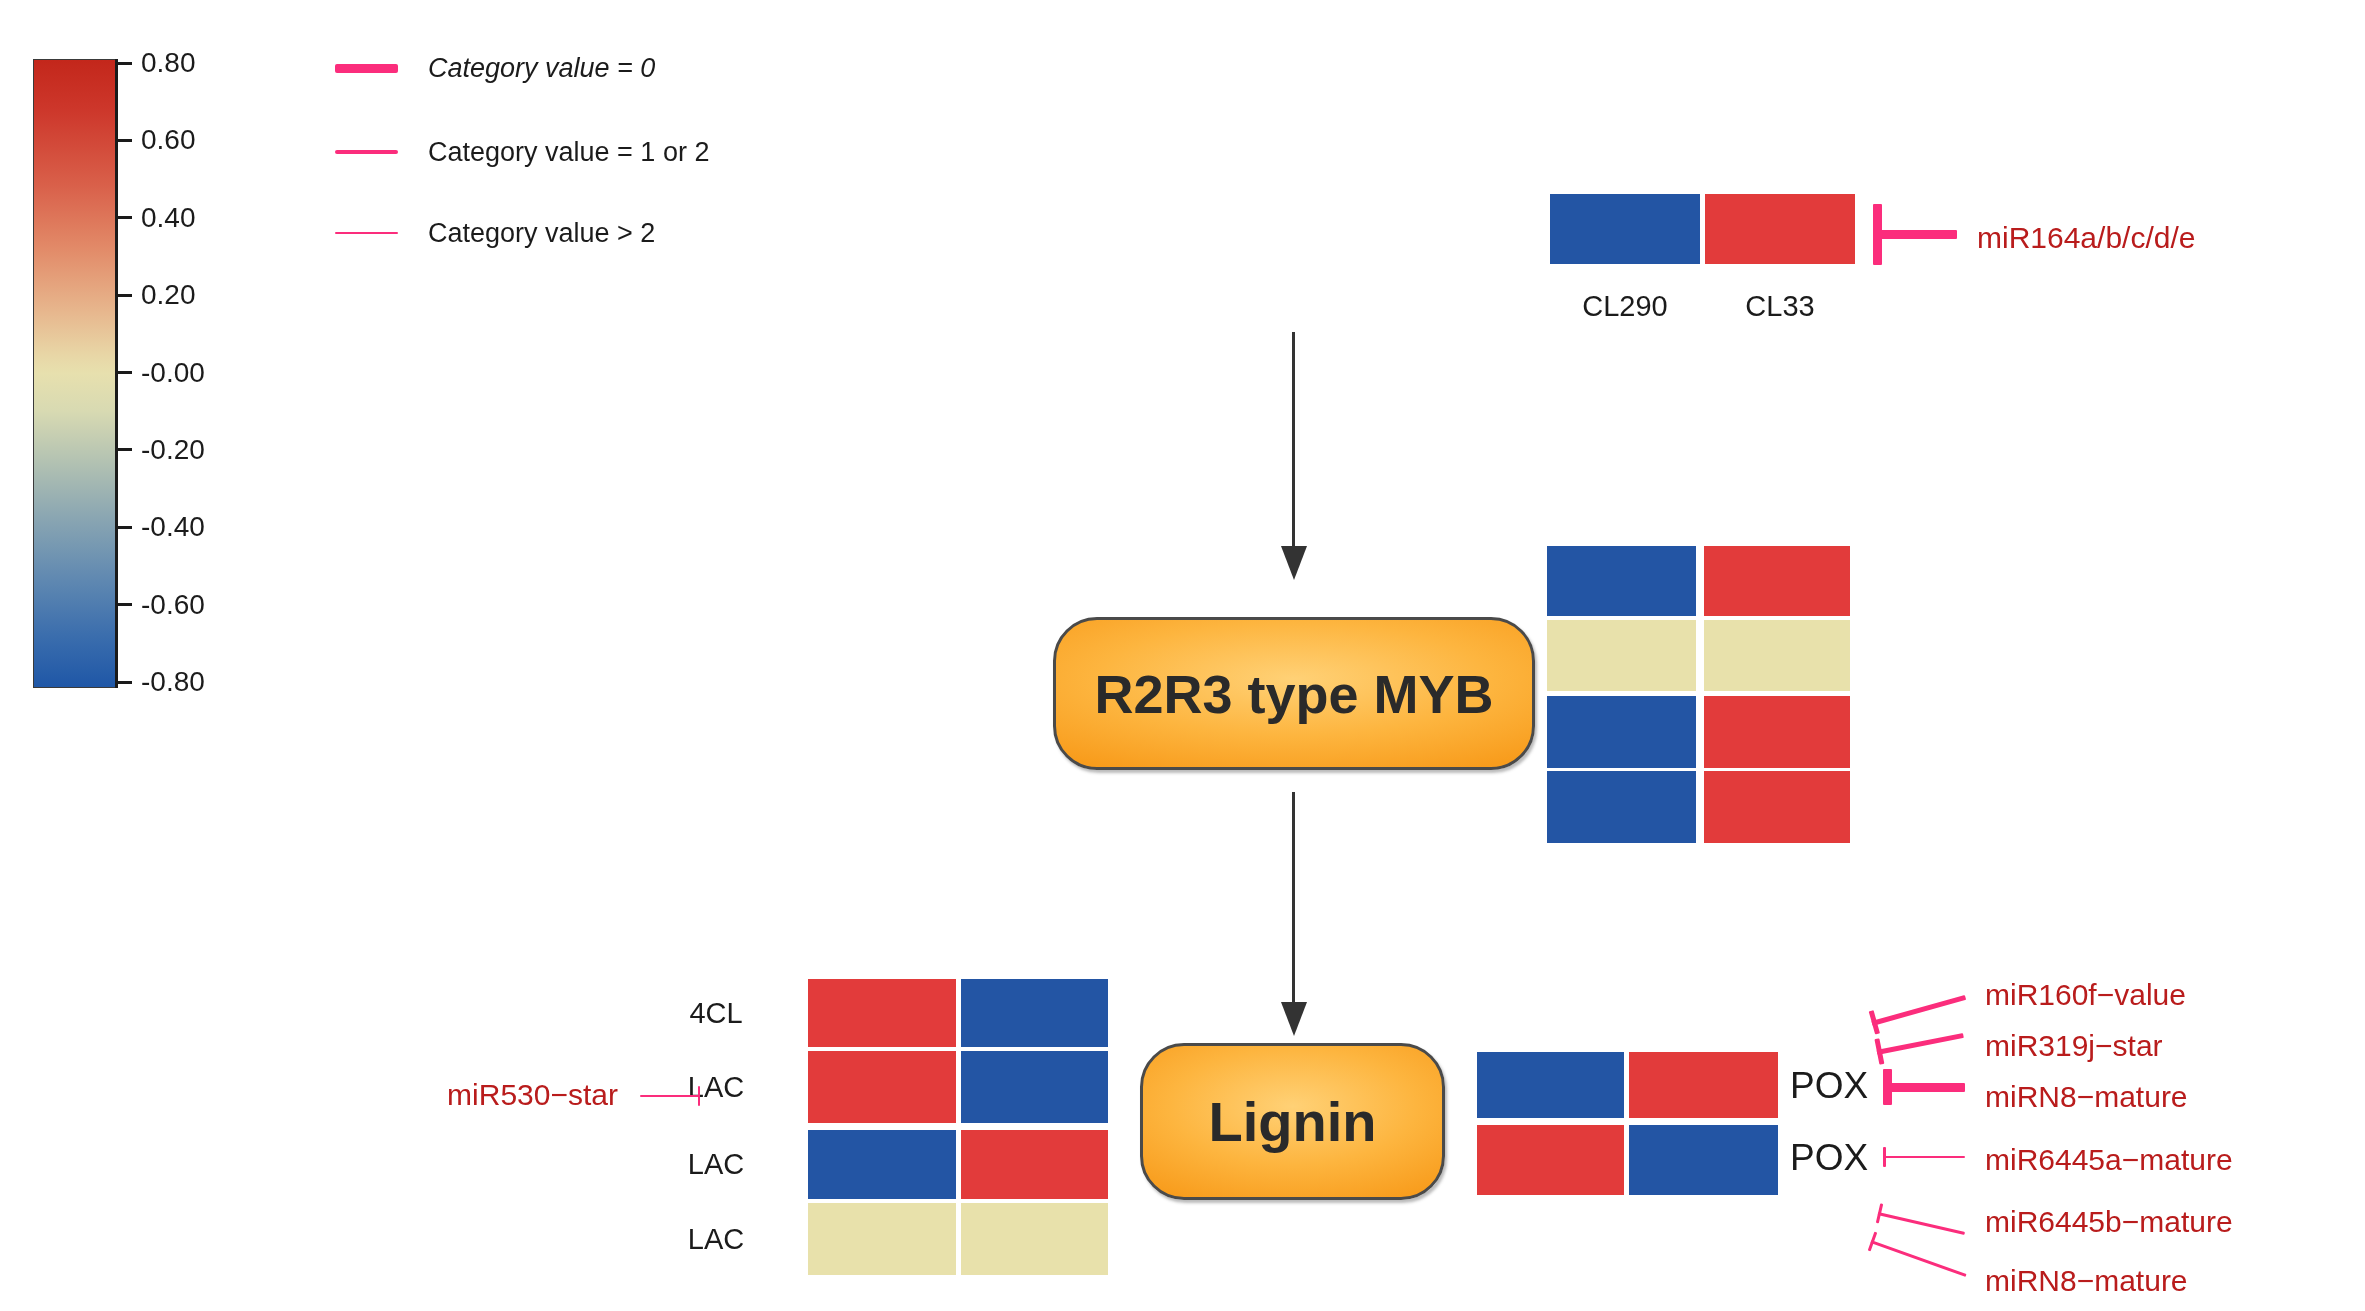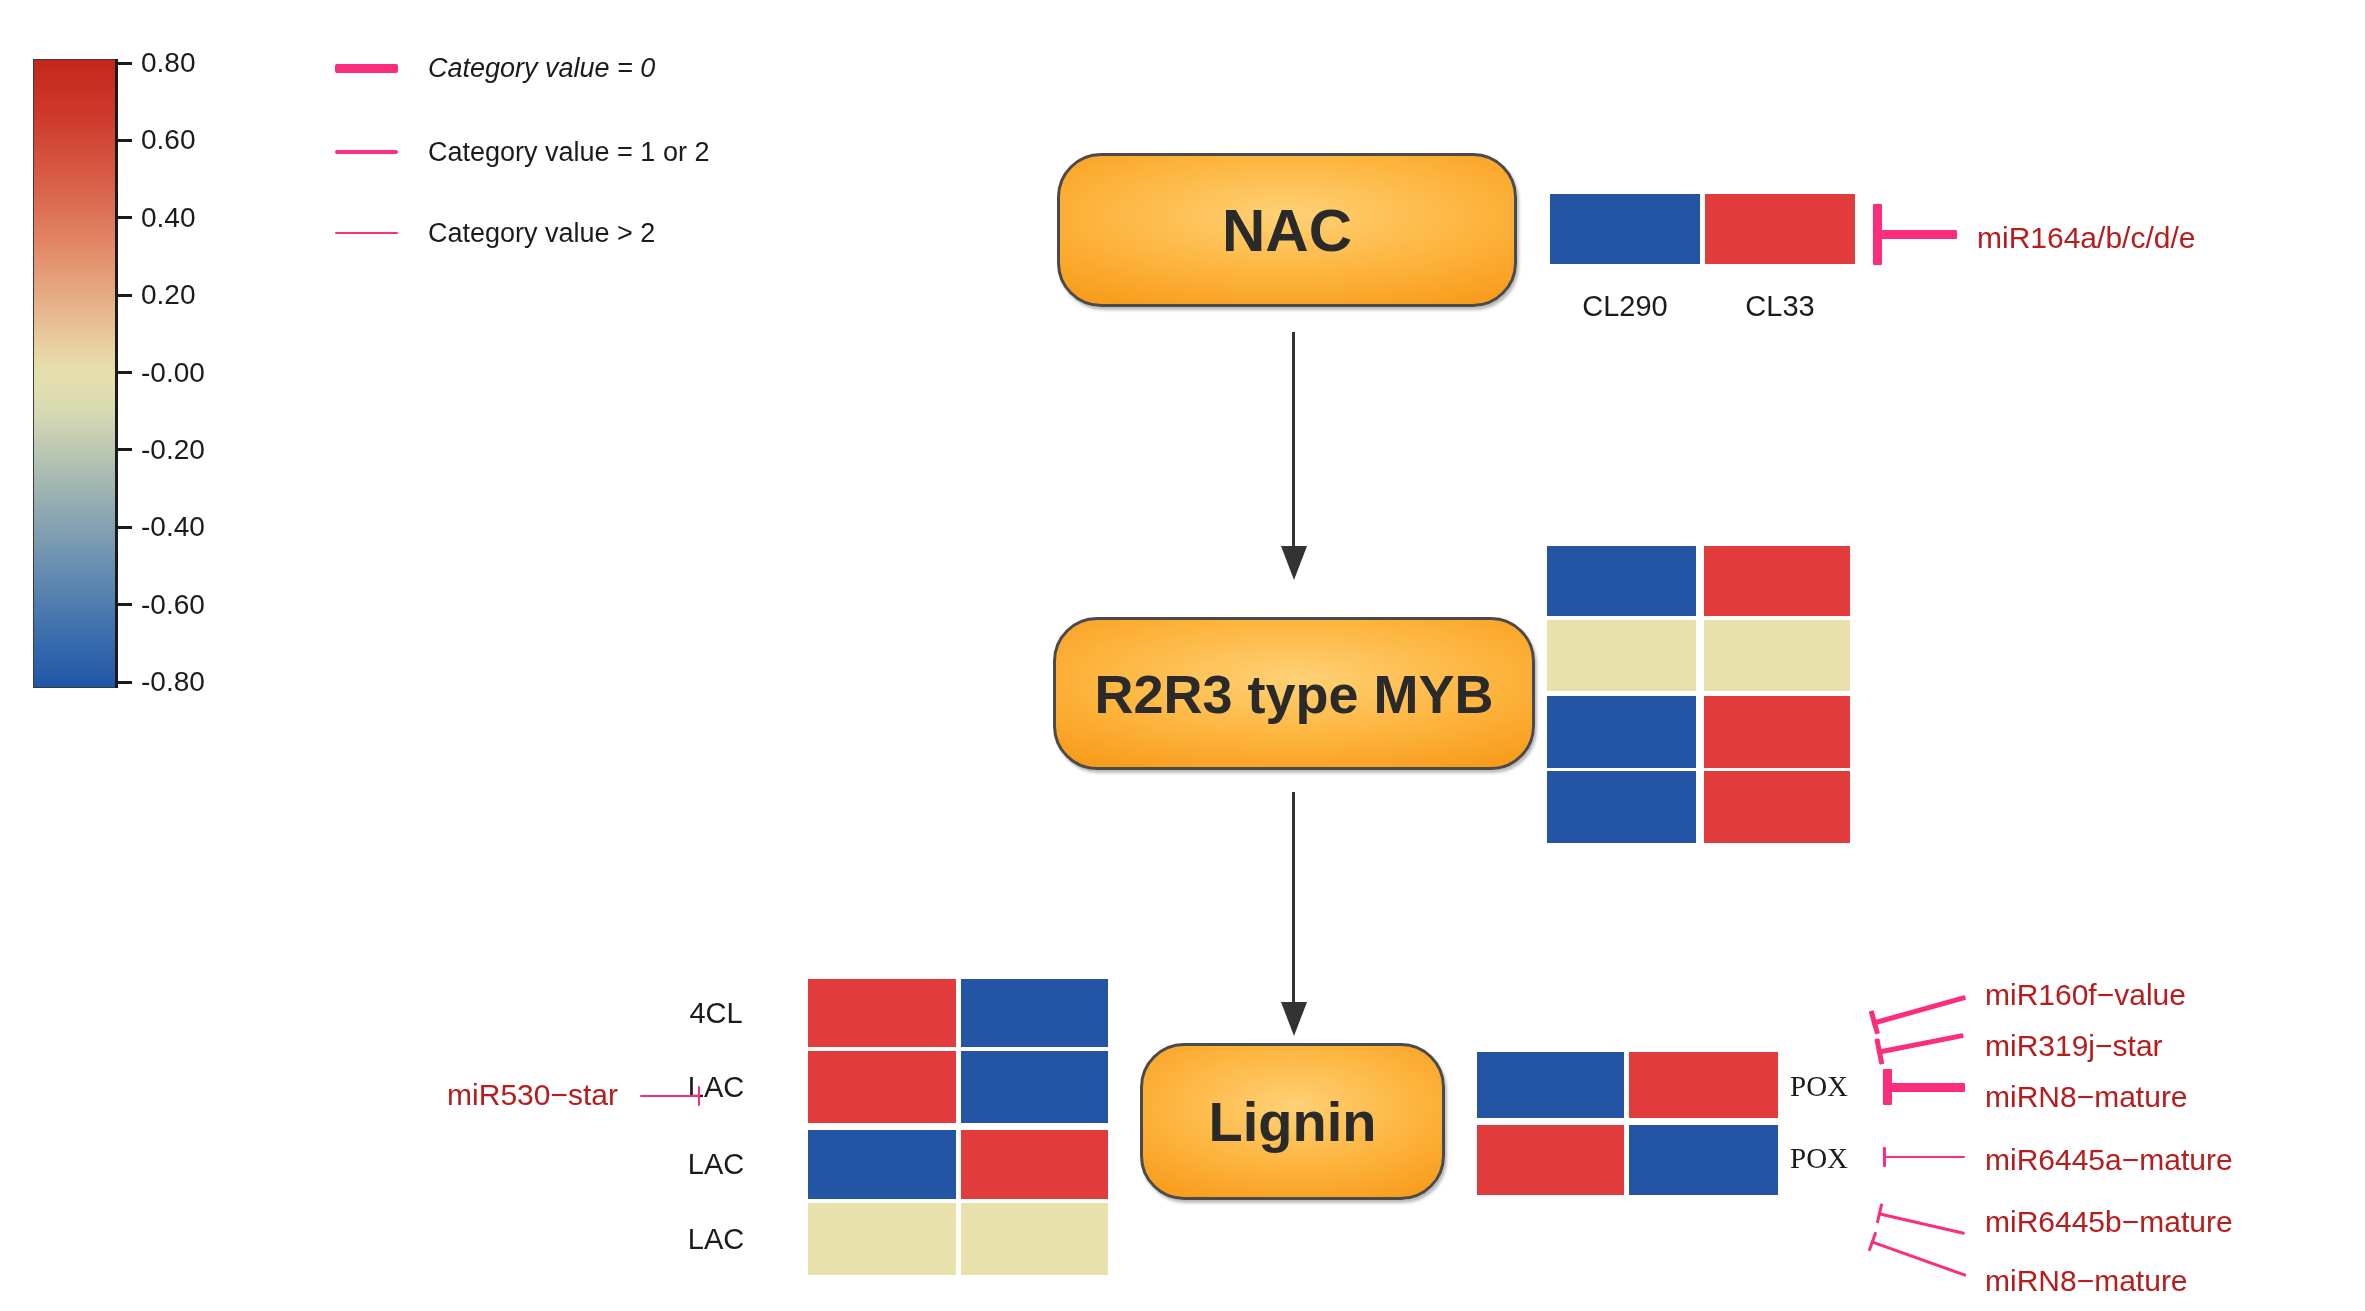--- a/index.html
+++ b/index.html
@@ -1,18 +1,18 @@
 <!DOCTYPE html>
 <html><head>
 <meta charset="utf-8">
 <style>
   html,body{margin:0;padding:0;background:#ffffff;}
   #canvas{position:relative;width:2365px;height:1311px;background:#ffffff;overflow:hidden;
           font-family:"Liberation Sans", sans-serif;color:#1b1b1b;}
-  .lbl{position:absolute;font-size:29px;line-height:34px;color:#1b1b1b;white-space:nowrap;font-family:Liberation Serif, serif;}
+  .lbl{position:absolute;font-size:37px;line-height:34px;color:#1b1b1b;white-space:nowrap;}
   .mirna{position:absolute;font-size:30px;line-height:36px;color:#b91c1c;white-space:nowrap;}
   .node{position:absolute;border:3px solid #4a4a4a;border-radius:44px;
         background:radial-gradient(ellipse 75% 70% at 50% 40%, #ffd176 0%, #fdb53f 55%, #f89c1c 100%);
         box-shadow:2px 3px 3px rgba(60,60,60,0.35);
         display:flex;align-items:center;justify-content:center;}
   .node span{font-weight:bold;color:#2a2a2a;}
   .heatcell{position:absolute;}
   .connector{position:absolute;border-radius:1px;}
   .connector .tick{position:absolute;border-radius:1px;}
   .arrowline{position:absolute;width:3px;background:#333333;}
@@ -37,23 +37,20 @@
   <div id="colorbar-gradient"></div>
   <div id="colorbar-axis"></div>
 
   <div class="legend-line" style="height: 9px; top: 63.5px; background: rgb(251, 45, 124);"></div>
   <div class="legend-line" style="height: 4.5px; top: 149.75px; background: rgb(251, 45, 124);"></div>
   <div class="legend-line" style="height: 2.5px; top: 231.75px; background: rgb(251, 45, 124);"></div>
   <div class="legend-text" style="top:52px;font-style:italic;">Category value = 0</div>
   <div class="legend-text" style="top:136px;">Category value = 1 or 2</div>
   <div class="legend-text" style="top:217px;">Category value &gt; 2</div>
 
-  <div class="node" style="left:1057px;top:153px;width:454px;height:148px;">
-    <span style="font-size:60px;">NAC</span>
-  </div>
 
   <div class="col-label" style="left:1545px;top:289px;">CL290</div>
   <div class="col-label" style="left:1700px;top:289px;">CL33</div>
 
   <div class="mirna" style="left:1977px;top:220px;">miR164a/b/c/d/e</div>
 
   <div class="arrowline" style="left:1292px;top:332px;height:214px;"></div>
   <div class="arrowhead" style="left:1281px;top:546px;"></div>
 
   <div class="node" style="left:1053px;top:617px;width:476px;height:147px;">

